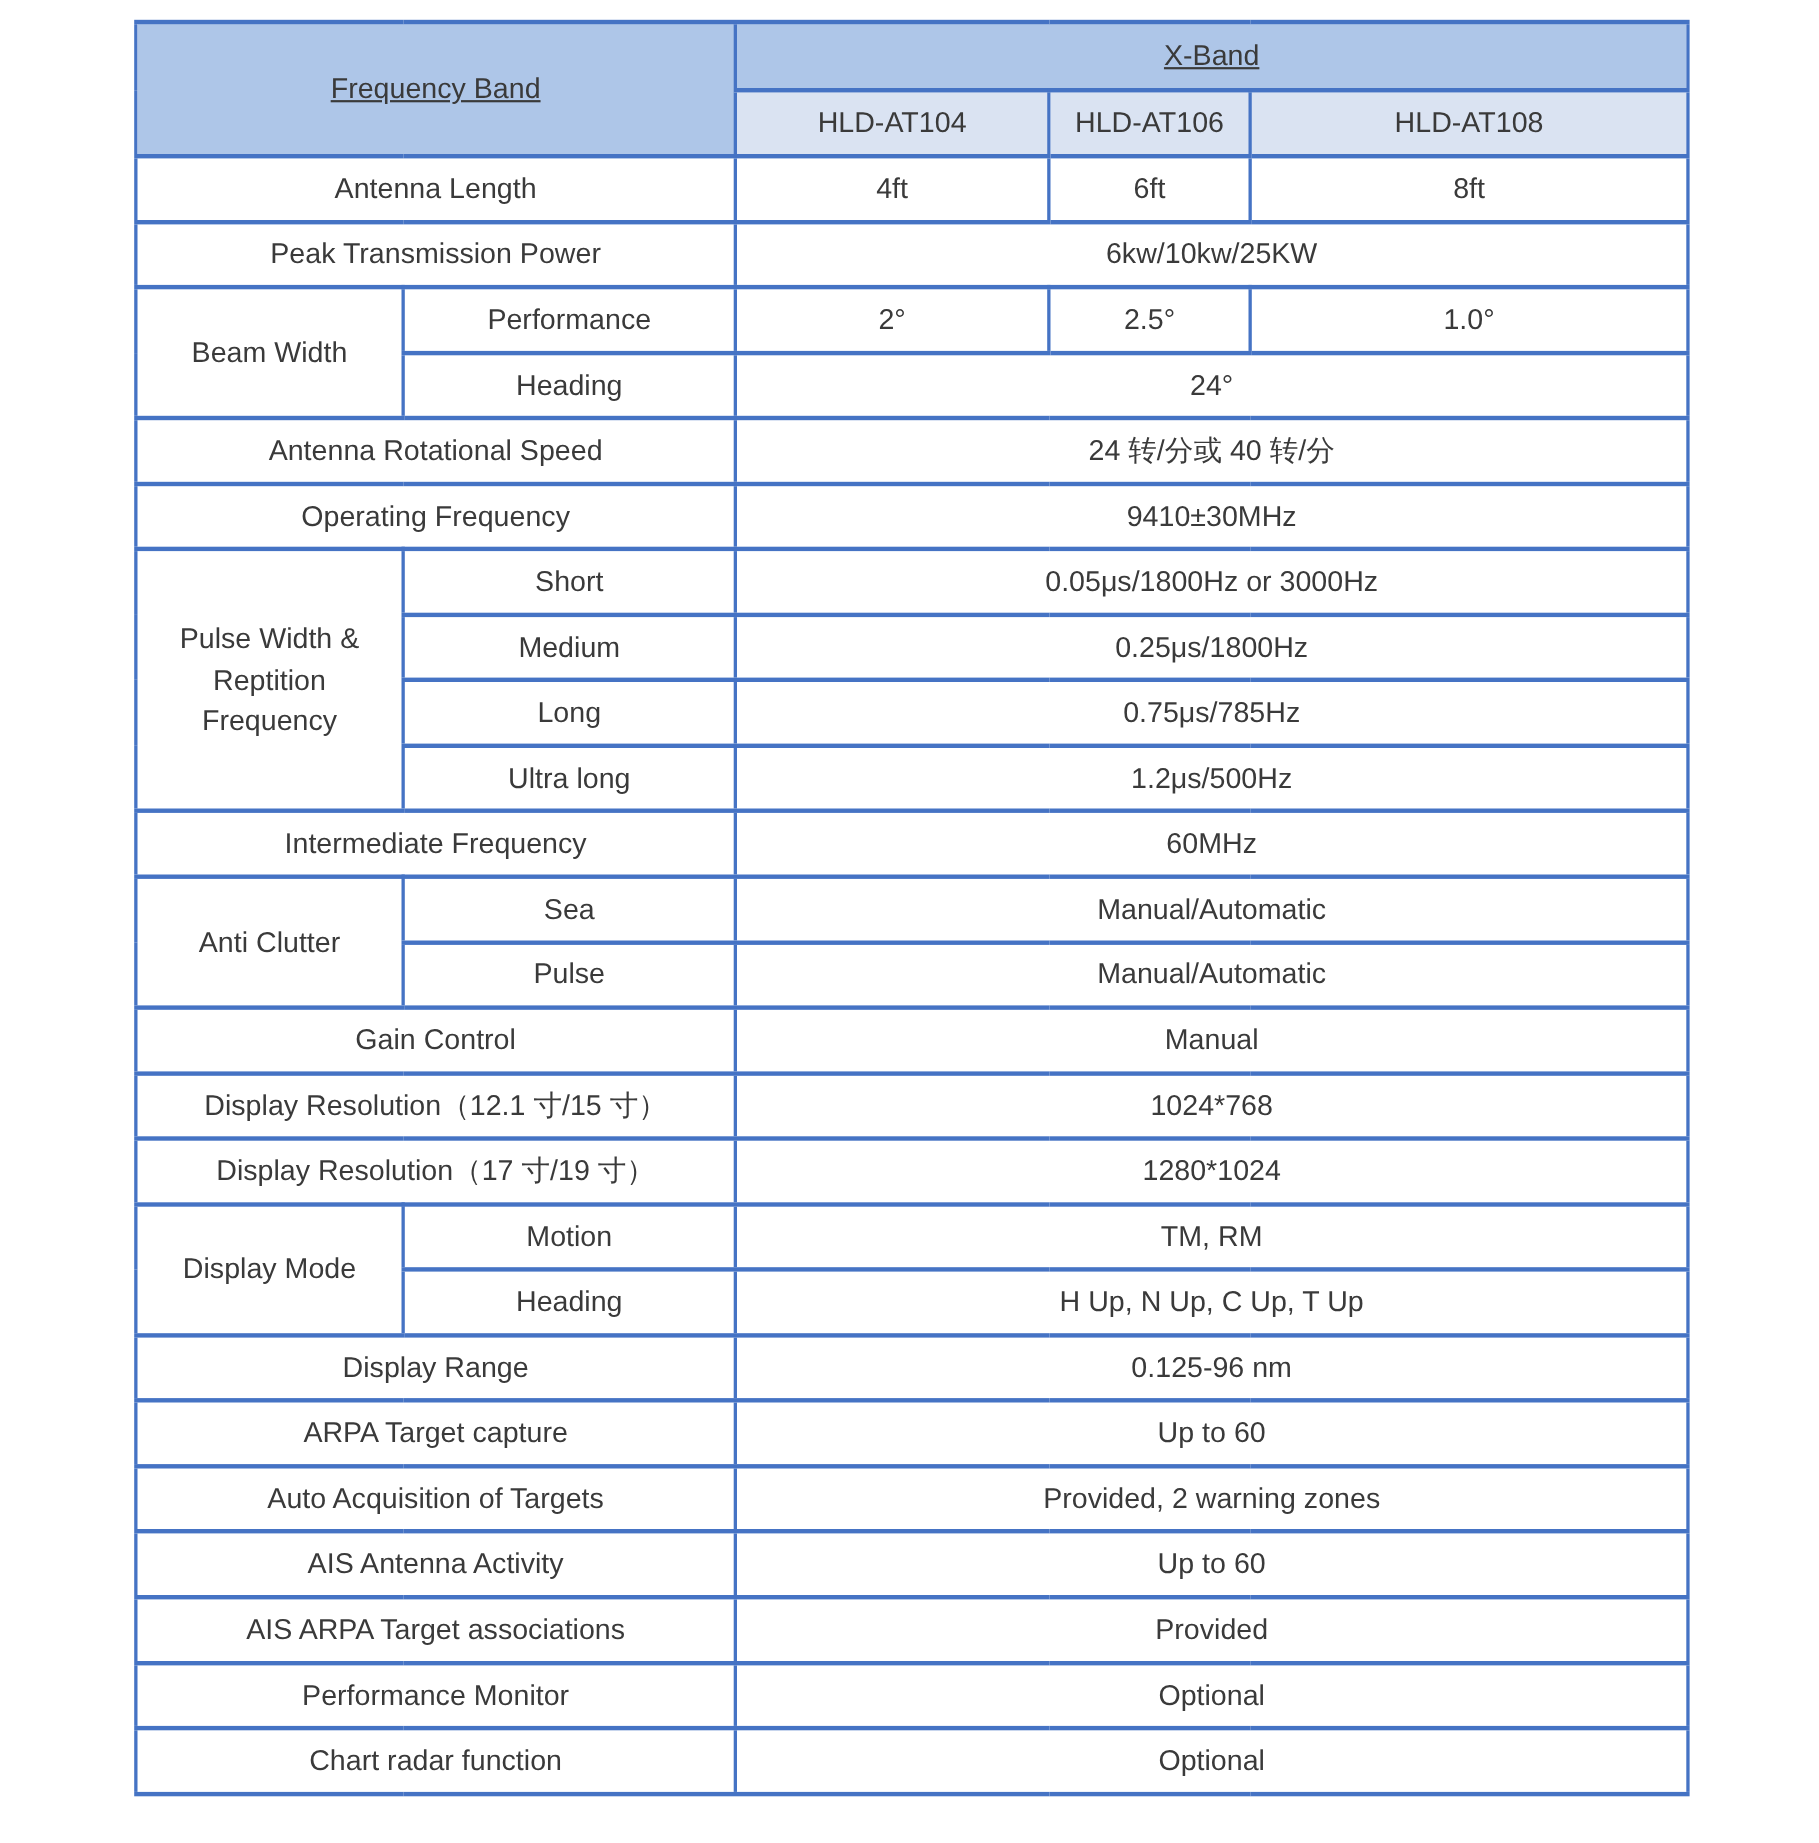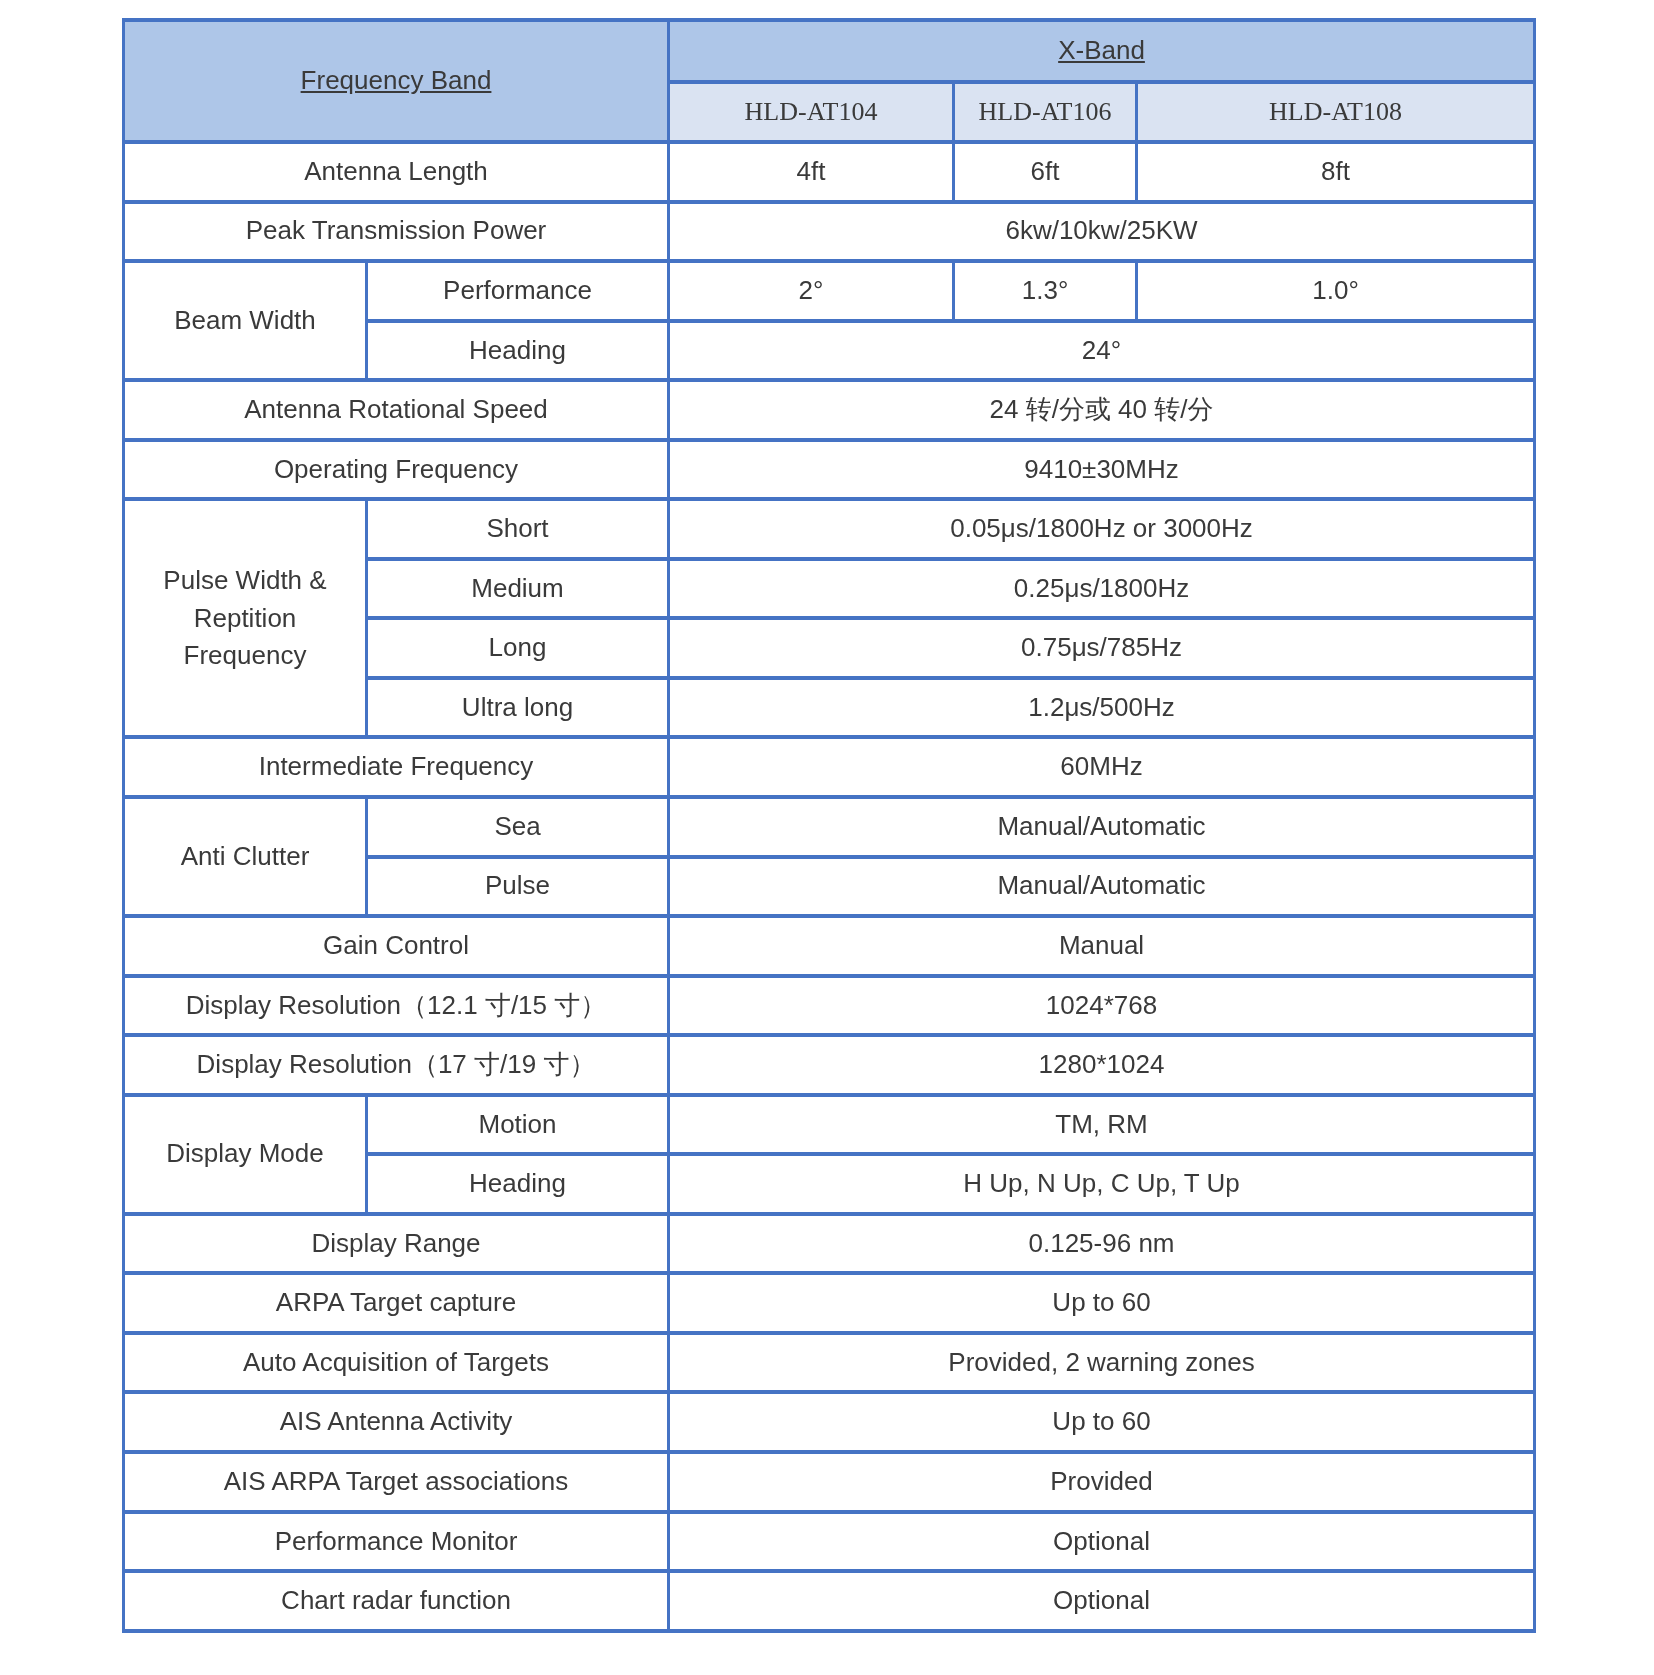--- a/index.html
+++ b/index.html
@@ -27,21 +27,21 @@
     border:3px solid var(--border-color);
     border-top-width:4px;border-bottom-width:4px;
     text-align:center;vertical-align:middle;
     font-size:26px;line-height:1.45;
     padding:0 10px;
     overflow:hidden;
   }
   tr.h1{height:62px;}
   tr.h2{height:60px;}
   td.hd{background:var(--header-fill);text-decoration:underline;}
-  td.sub{background:var(--subheader-fill);font-family:Liberation Serif, serif;}
+  td.sub{background:var(--subheader-fill);}
   td.pulse-label{line-height:2.15;}
 </style>
 </head>
 <body>
 
 <div class="page">
   <table class="spec">
     <colgroup>
       <col style="width:243px">
       <col style="width:302px">
@@ -70,21 +70,21 @@
 
     <tr>
       <td colspan="2">Peak Transmission Power</td>
       <td colspan="3">6kw/10kw/25KW</td>
     </tr>
 
     <tr>
       <td rowspan="2">Beam Width</td>
       <td>Performance</td>
       <td>2°</td>
-      <td>1.3°</td>
+      <td>2.5°</td>
       <td>1.0°</td>
     </tr>
     <tr>
       <td>Heading</td>
       <td colspan="3">24°</td>
     </tr>
 
     <tr>
       <td colspan="2">Antenna Rotational Speed</td>
       <td colspan="3">24 转/分或 40 转/分</td>

